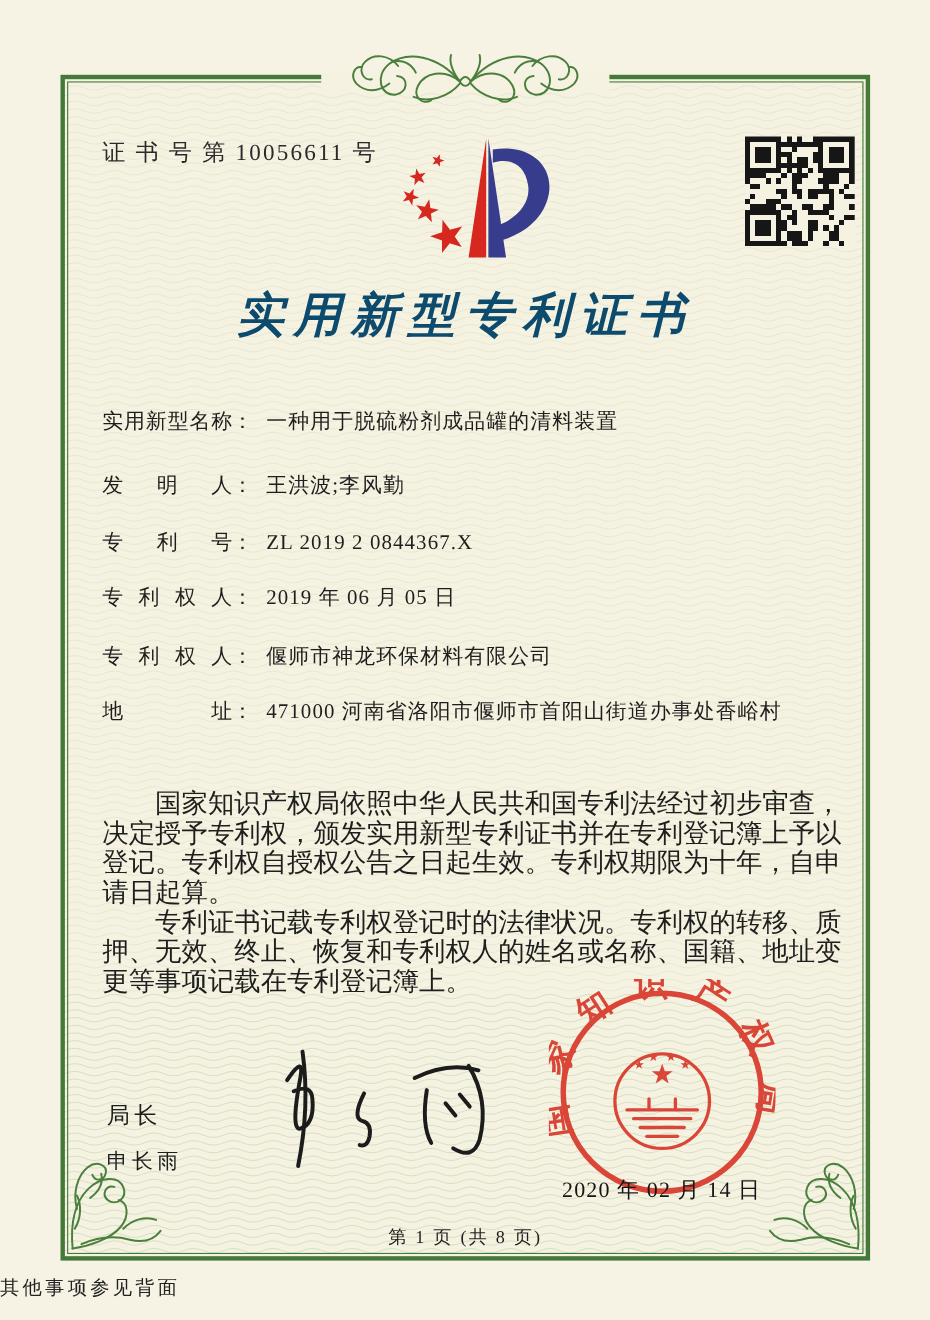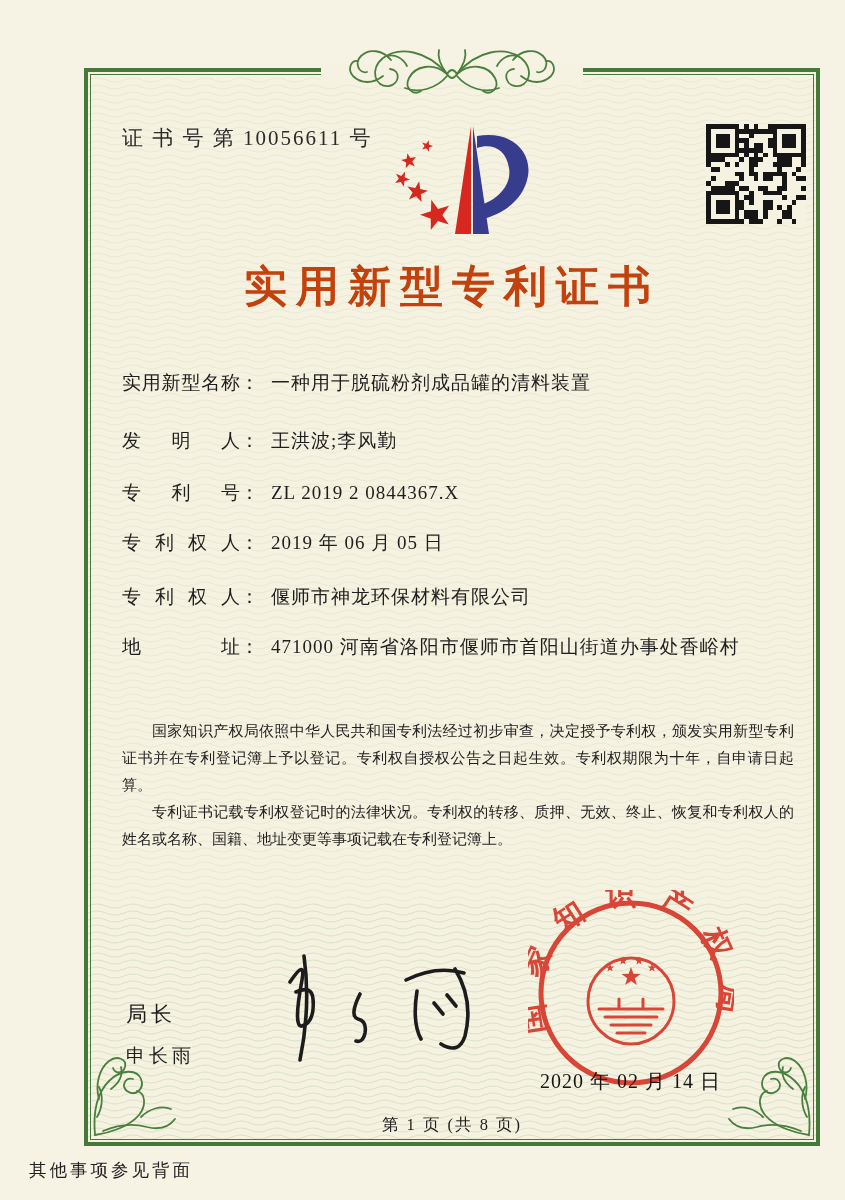--- a/index.html
+++ b/index.html
@@ -4,21 +4,21 @@
 <style>
   html,body{margin:0;padding:0;}
   body{
     width:845px;height:1200px;
     background:#f7f3e4;
     font-family:"Liberation Serif","DejaVu Serif",serif;
     color:#1e1e1e;
     position:relative;
     overflow:hidden;
   }
-  .page{position:absolute;inset:0;margin-left:29px;}
+  .page{position:absolute;inset:0;}
   
   .cert{
     position:absolute;left:55px;top:68px;width:728px;height:1070px;
     border:4px solid #44793a;
     background:#f6f2e1;
   }
   .cert-inner{
     position:absolute;inset:2px;border:1px solid #44793a;pointer-events:none;
   }
   #waves{position:absolute;left:0;top:0;width:100%;height:100%;}
@@ -29,36 +29,36 @@
   
   .certno{
     position:absolute;left:34px;top:52px;
     font-size:21px;letter-spacing:2px;color:#2a2a2a;
   }
   .logo{position:absolute;left:292px;top:48px;}
   .qr{position:absolute;left:618px;top:52px;width:100px;height:100px;}
   .title{
     position:absolute;left:0;top:186px;width:100%;margin:0;
     text-align:center;font-size:43px;font-weight:bold;
-    letter-spacing:9px;color:#c2410c;
+    letter-spacing:9px;color:#0c4a6e;font-style:italic;
   }
   
   .row{position:absolute;left:34px;font-size:19px;white-space:nowrap;}
   .lbl{
     display:inline-block;width:118px;
     text-align:justify;text-align-last:justify;
     vertical-align:bottom;
   }
   .colon{display:inline-block;}
   .val{display:inline-block;padding-left:12px;letter-spacing:1px;}
   .row2{position:absolute;left:375px;top:0;font-size:19px;white-space:nowrap;}
   
   .body-text{
     position:absolute;left:34px;top:646px;width:672px;
-    font-size:15px;line-height:27px;text-align:justify;
+    font-size:24px;line-height:27px;text-align:justify;
   }
   .body-text p{margin:0;text-indent:2em;}
   
   .director{position:absolute;left:38px;top:928px;font-size:21px;letter-spacing:4px;}
   .director-name{position:absolute;left:38px;top:971px;font-size:19px;letter-spacing:4px;}
   .signature{position:absolute;left:150px;top:878px;}
   .seal{position:absolute;left:440px;top:818px;}
   .seal-date{
     position:absolute;left:452px;top:996px;width:220px;
     font-size:20px;letter-spacing:1px;color:#151515;text-align:left;

